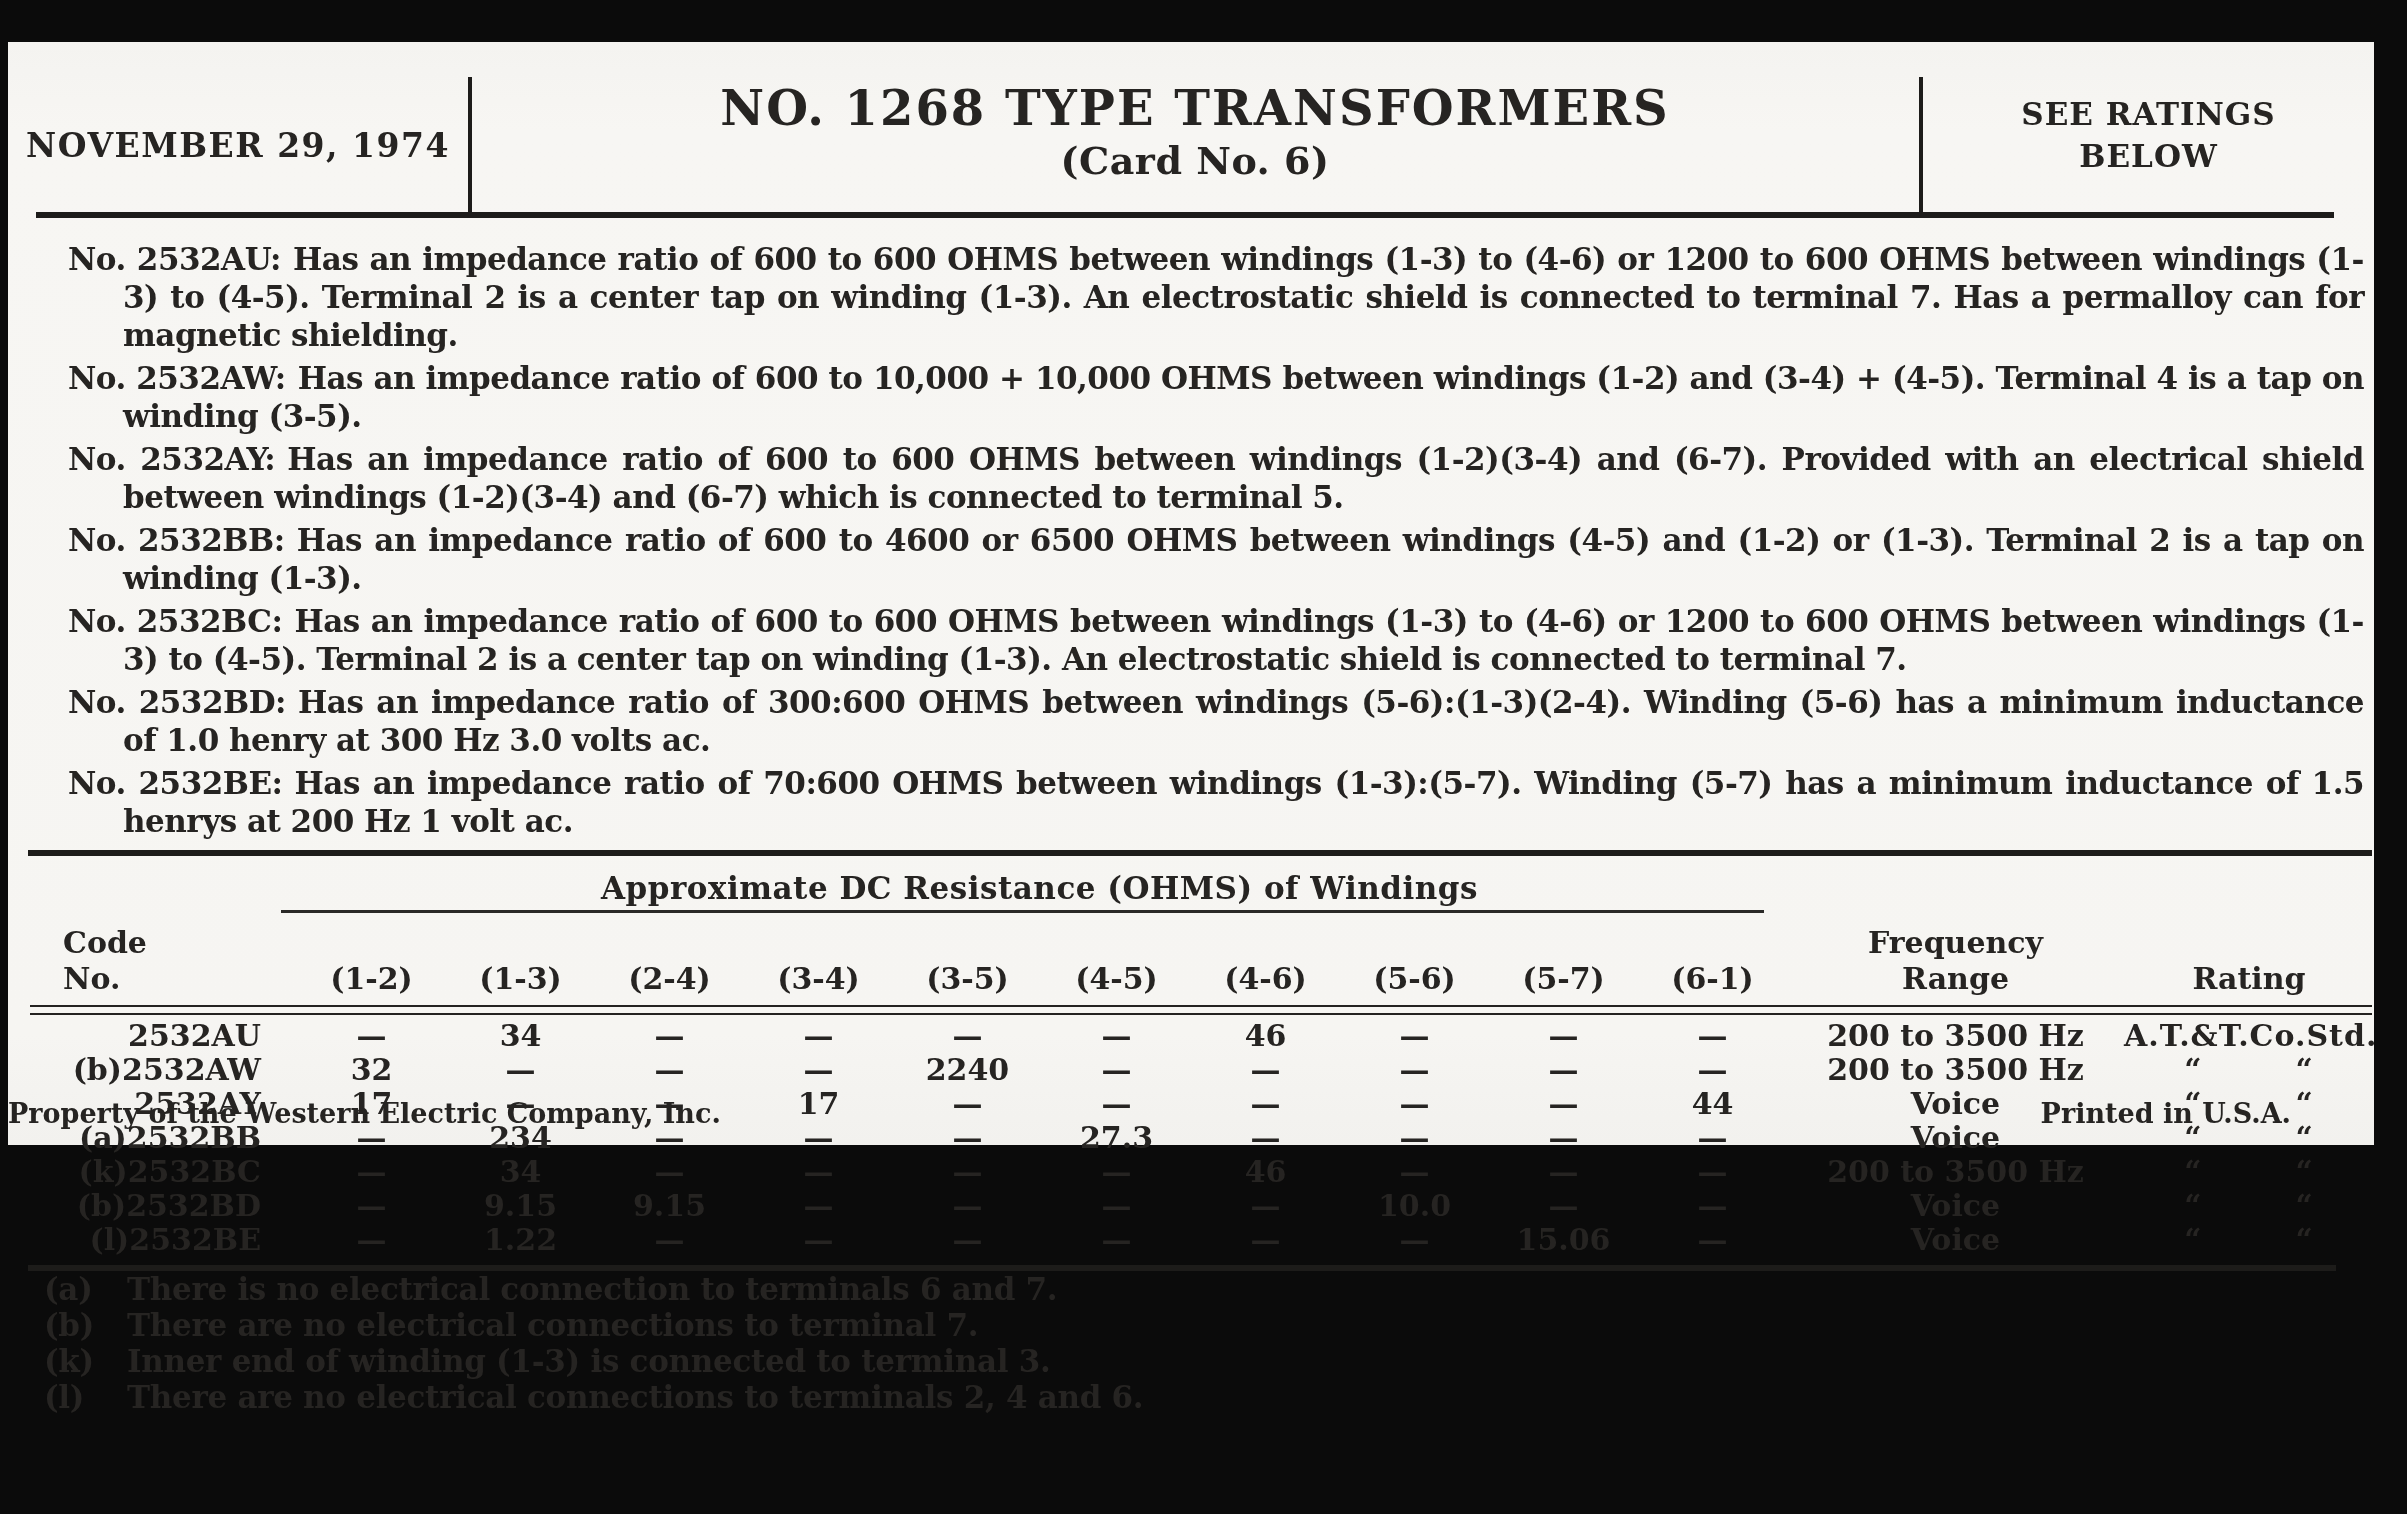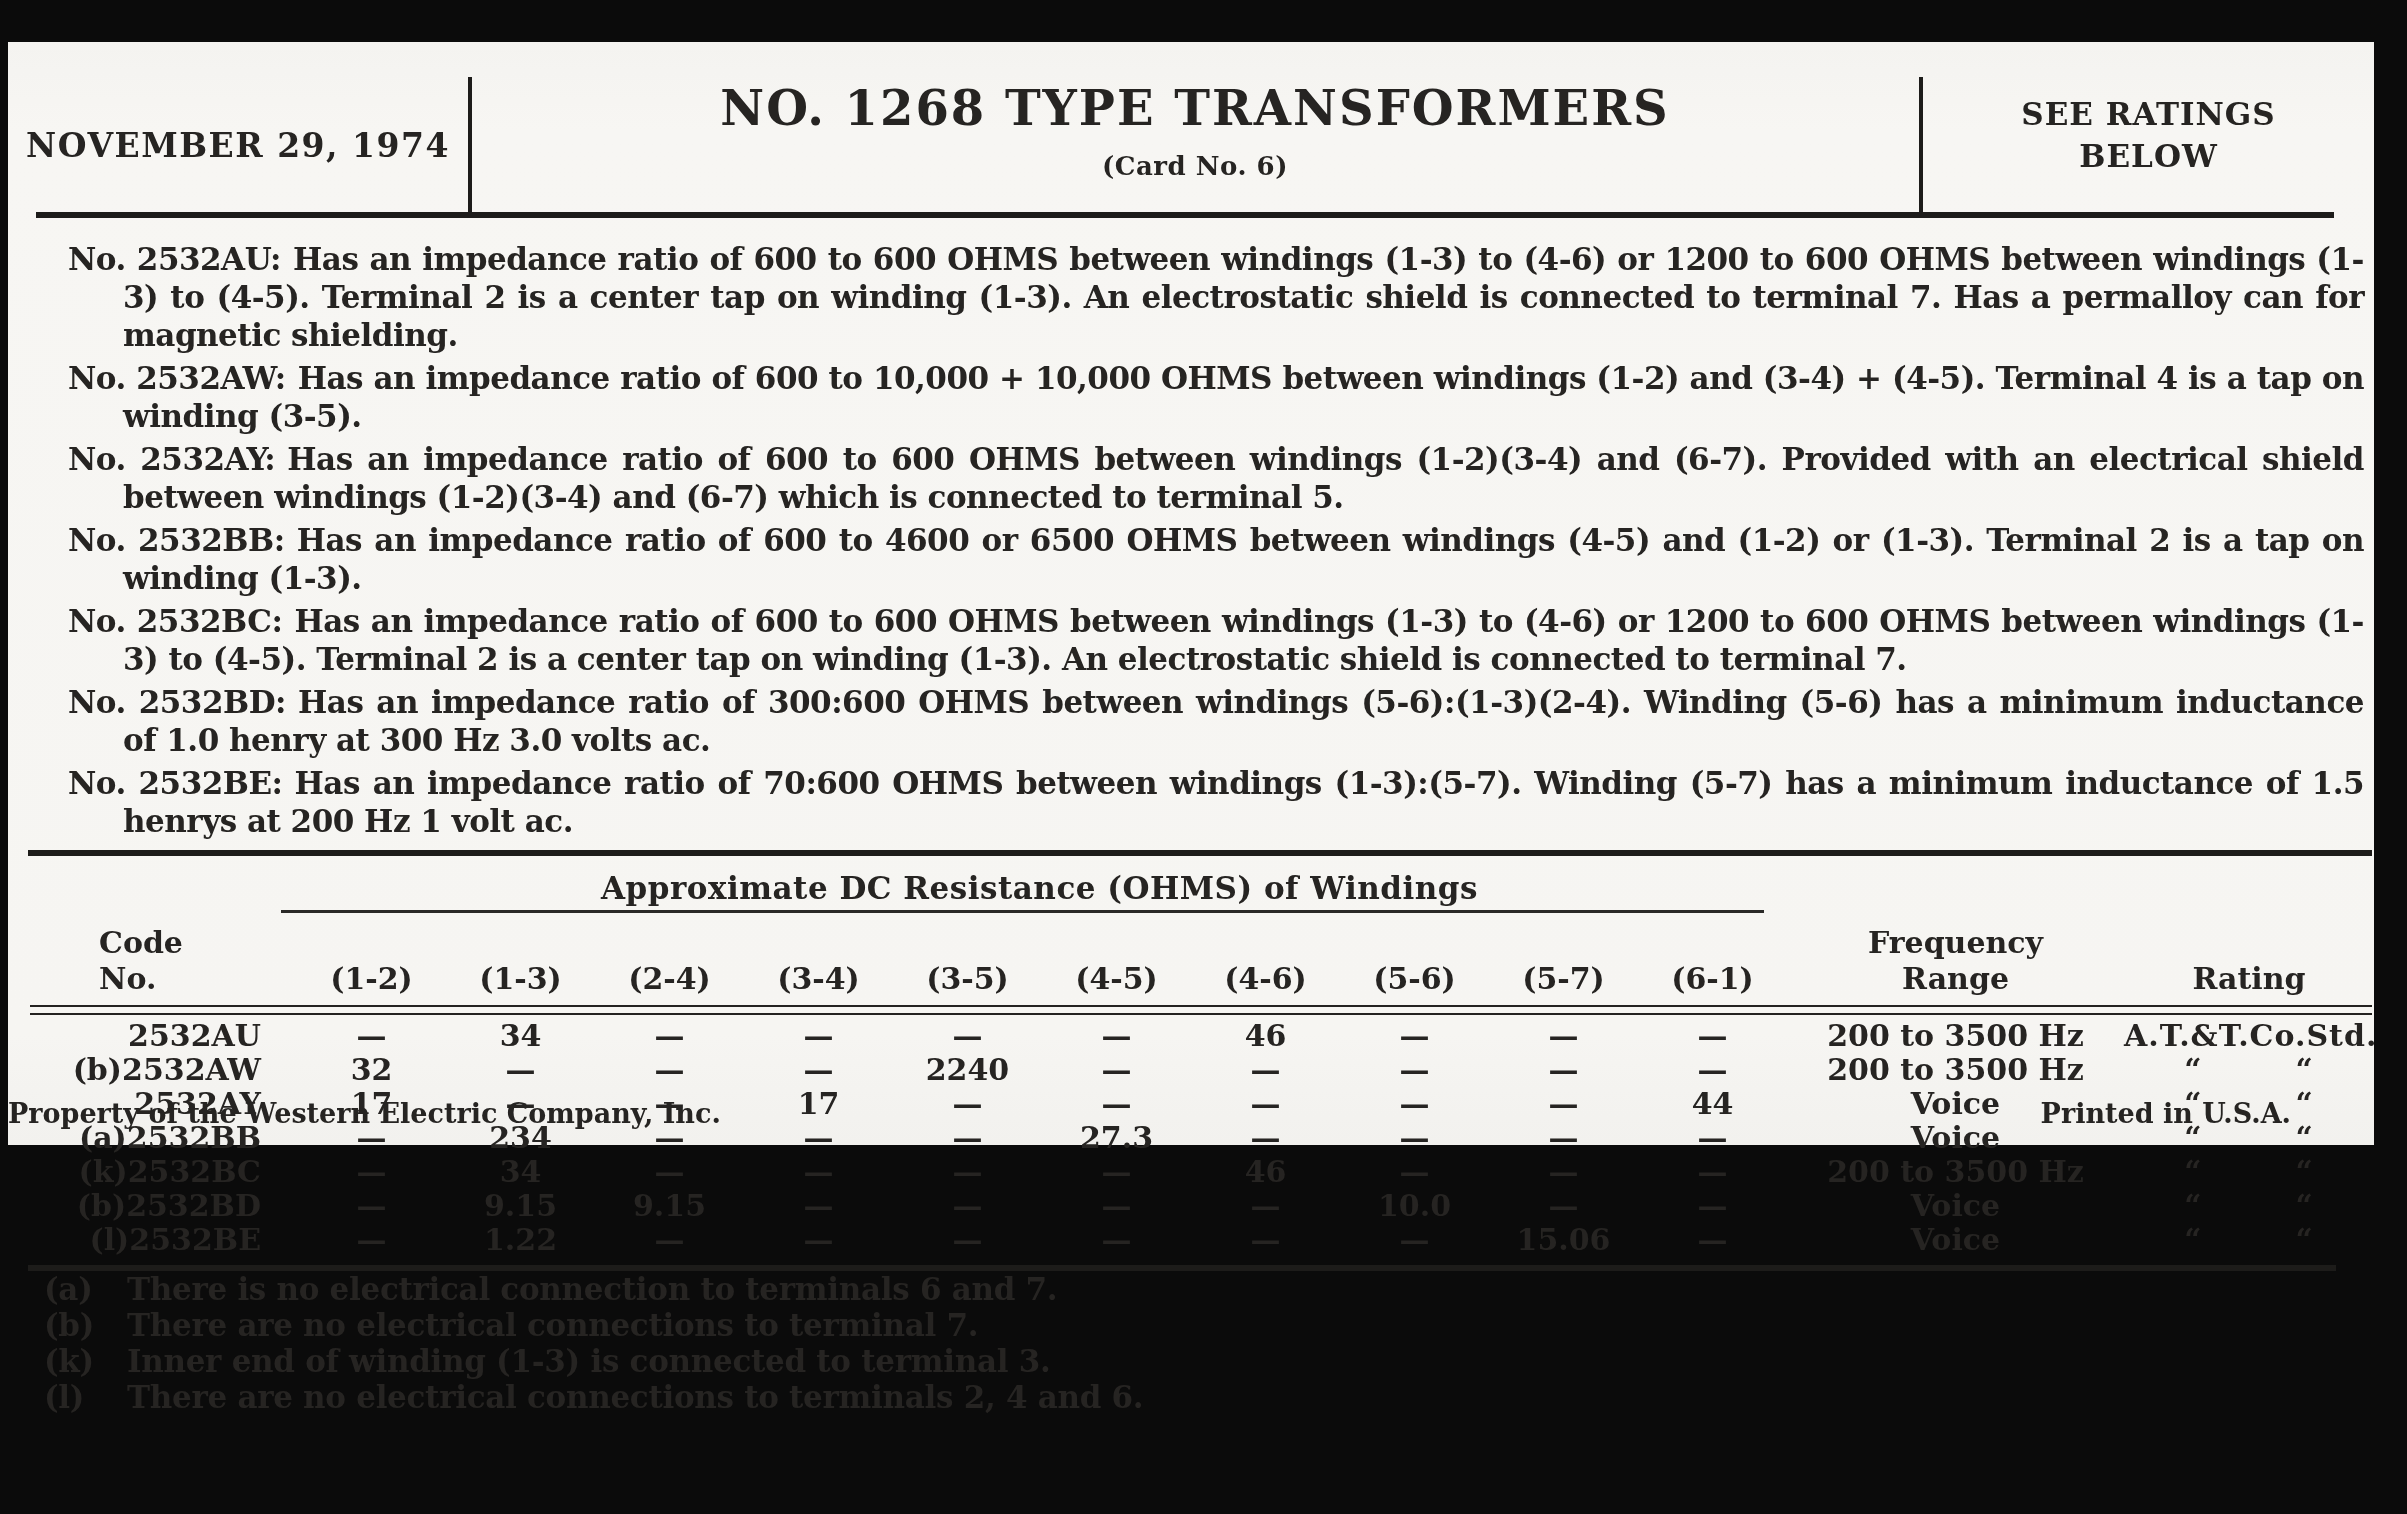--- a/index.html
+++ b/index.html
@@ -8,38 +8,38 @@
          background:linear-gradient(180deg,#f4f3f0 0%,#f7f6f3 8%,#f6f5f2 90%,#f2f1ee 100%);}
   
   .hdr{position:relative;height:176px;}
   .hdr-rule{position:absolute;left:28px;right:40px;bottom:0;height:6px;background:#1d1c1a;}
   .vline{position:absolute;top:35px;bottom:0;width:4px;background:#1d1c1a;}
   .vline.v1{left:460px;} .vline.v2{left:1911px;}
   .hdr-date{position:absolute;left:0;width:460px;top:84px;text-align:center;
             font-size:33px;letter-spacing:1.5px;}
   .hdr-center{position:absolute;left:464px;width:1446px;top:38px;text-align:center;}
   .hdr-title{font-size:48px;letter-spacing:2px;}
-  .hdr-card{font-size:26px;margin-top:15px;letter-spacing:0.5px;}
+  .hdr-card{font-size:38px;margin-top:2px;letter-spacing:0.5px;}
   .hdr-right{position:absolute;left:1915px;right:0;top:51px;text-align:center;
              font-size:31px;letter-spacing:1px;line-height:42px;}
   
   .descs{padding:22px 10px 0 60px;}
   .desc{font-size:31px;line-height:38px;letter-spacing:-0.5px;text-align:justify;
         padding-left:55px;text-indent:-55px;margin:0 0 5px 0;}
   .desc .lbl{margin-right:12px;}
   
   .tbl{--cols:289px repeat(10,149px) 337px 1fr;margin-top:10px;}
   .rule-thick{height:6px;background:#1d1c1a;margin-left:20px;margin-right:2px;}
   .dc-title{margin-left:289px;width:1485px;text-align:center;font-size:31px;
             letter-spacing:0.5px;margin-top:14px;line-height:36px;}
   .dc-rule{margin-left:273px;width:1483px;height:3px;background:#2a2927;margin-top:4px;}
   .thead{display:grid;grid-template-columns:var(--cols);align-items:end;
          margin-top:12px;padding-bottom:8px;font-size:30px;}
   .th{text-align:center;line-height:36px;}
-  .th.code-h{text-align:left;padding-left:91px;}
+  .th.code-h{text-align:left;padding-left:55px;}
   .rule-double{height:6px;border-top:2px solid #242220;border-bottom:2px solid #242220;
                margin-left:22px;margin-right:2px;}
   .tbody{margin-top:4px;}
   .tr{display:grid;grid-template-columns:var(--cols);font-size:30px;line-height:34px;}
   .td{text-align:center;}
   .td.code{text-align:right;padding-right:36px;white-space:nowrap;}
   .td.rating{letter-spacing:1px;}
   
   .fns{padding-left:36px;font-size:31px;line-height:36px;letter-spacing:-0.3px;}
   .fn-label{display:inline-block;width:83px;}

